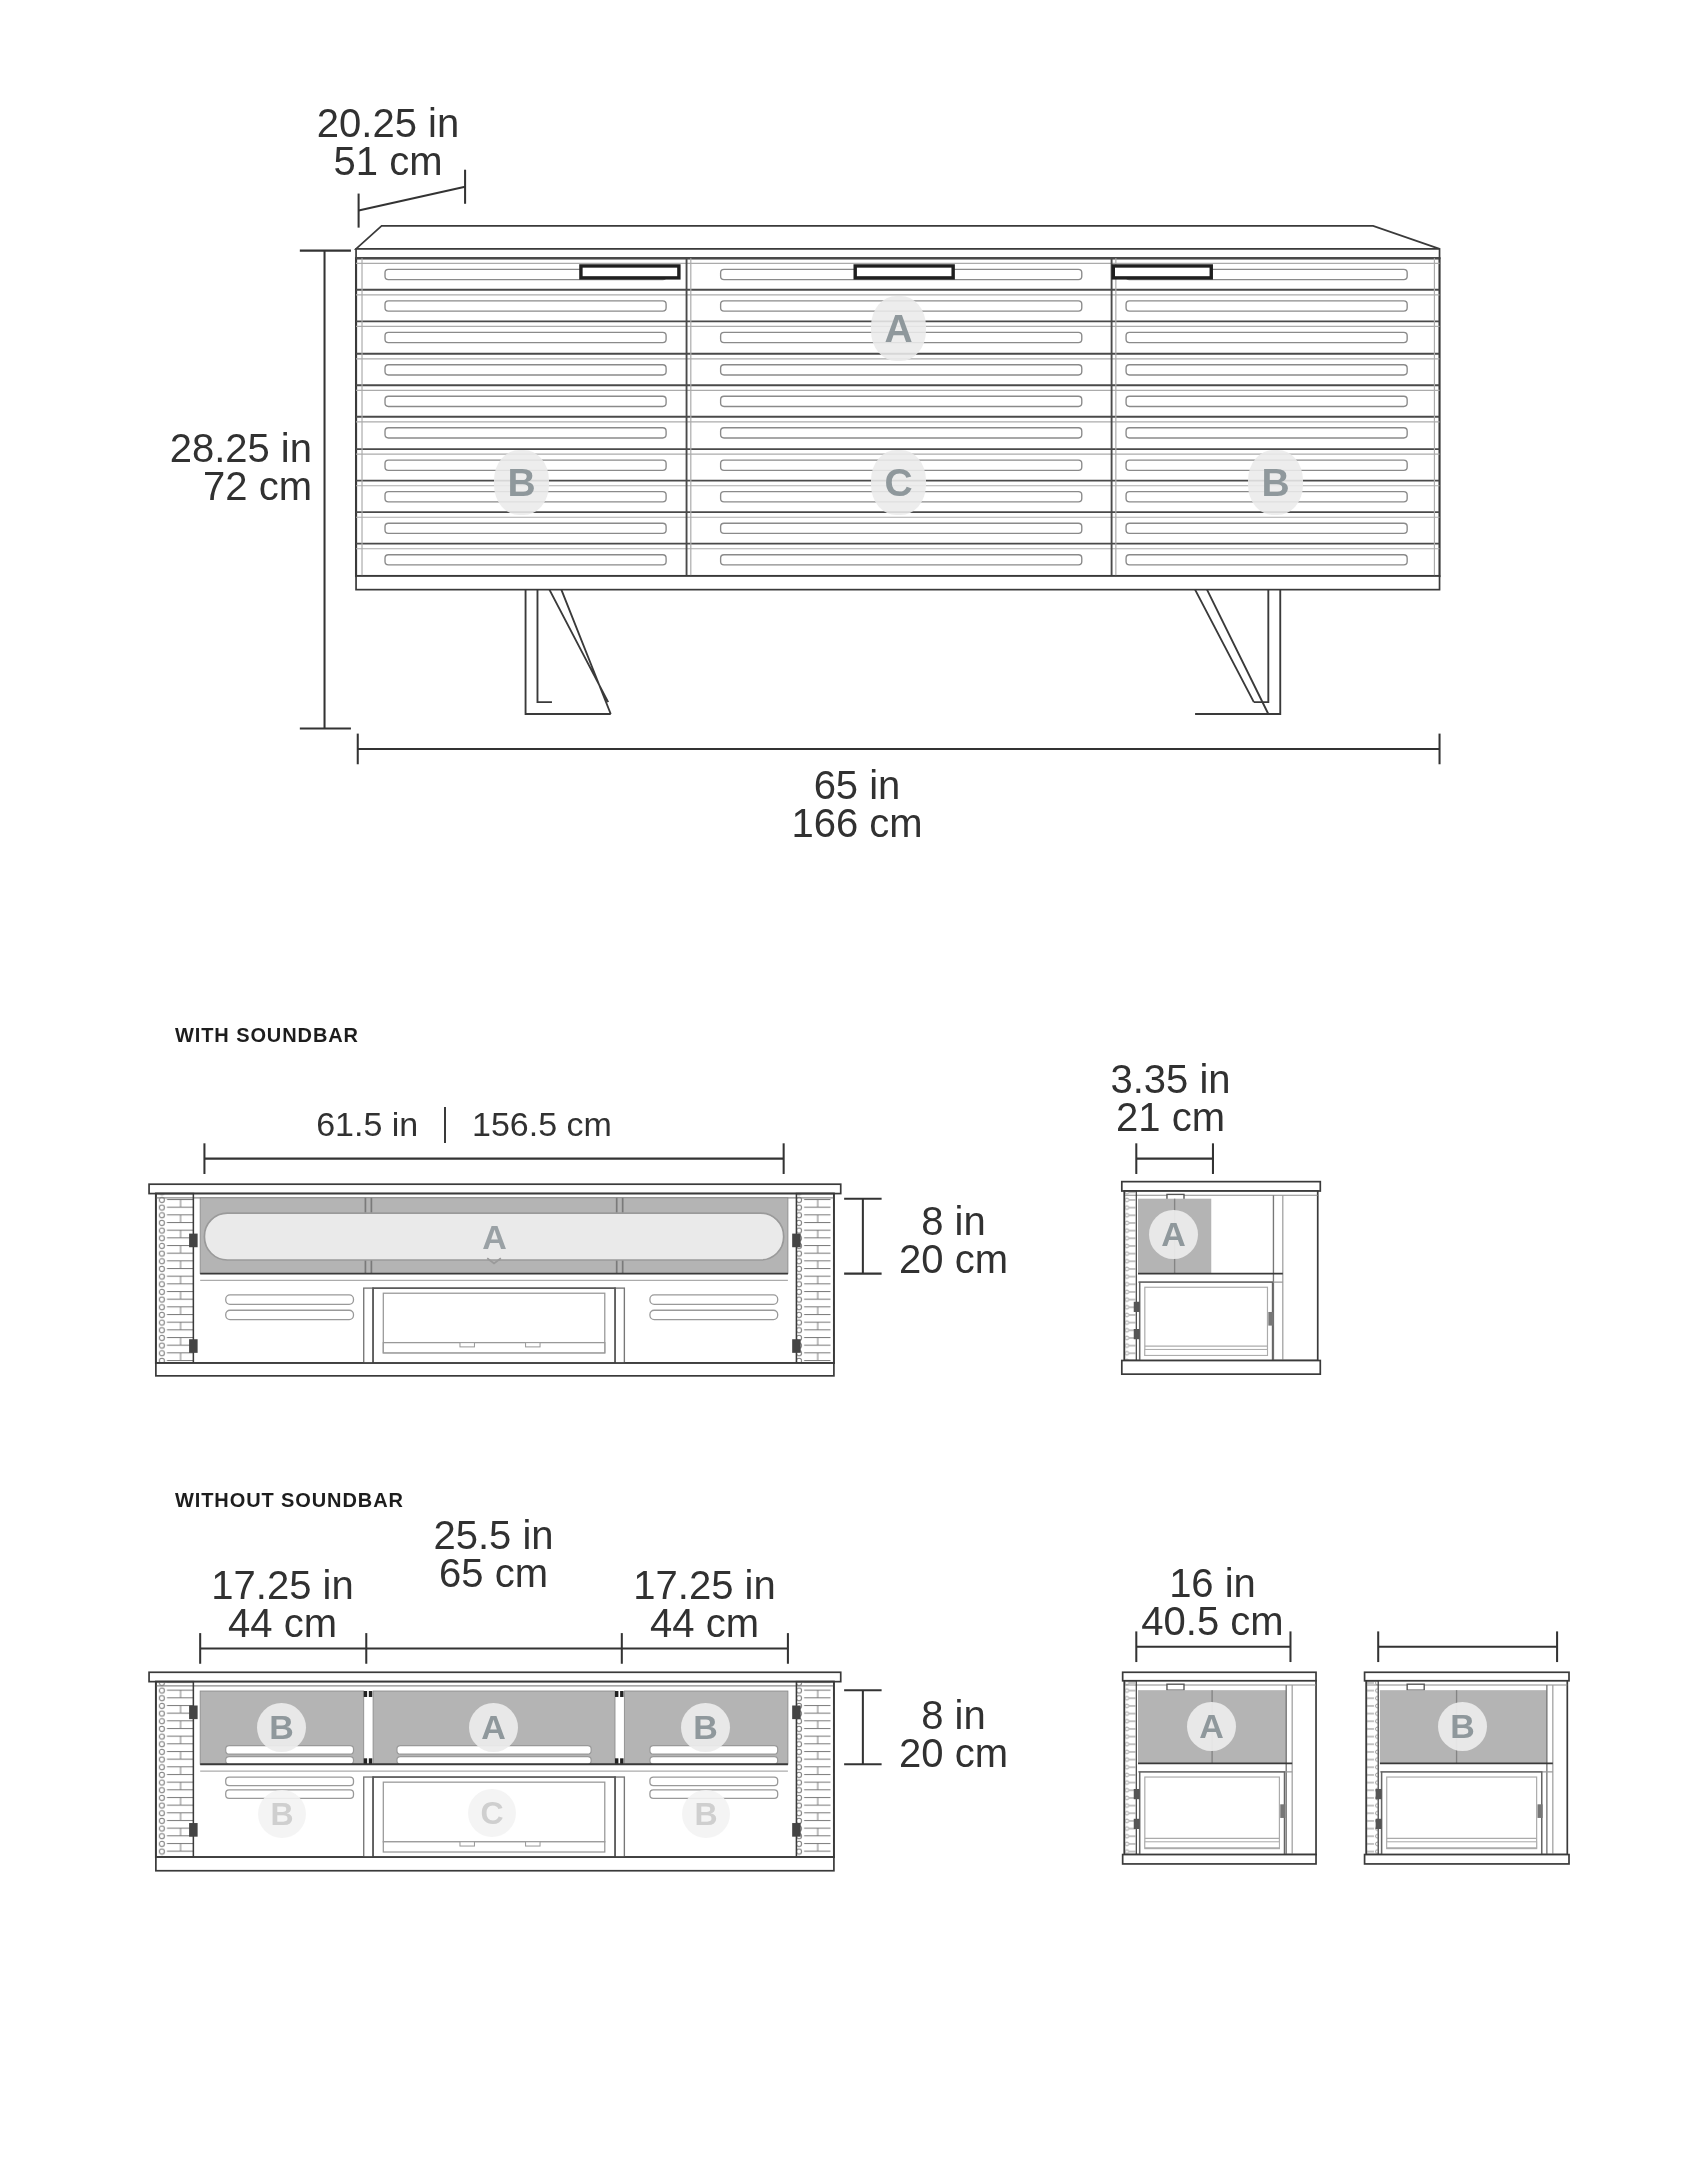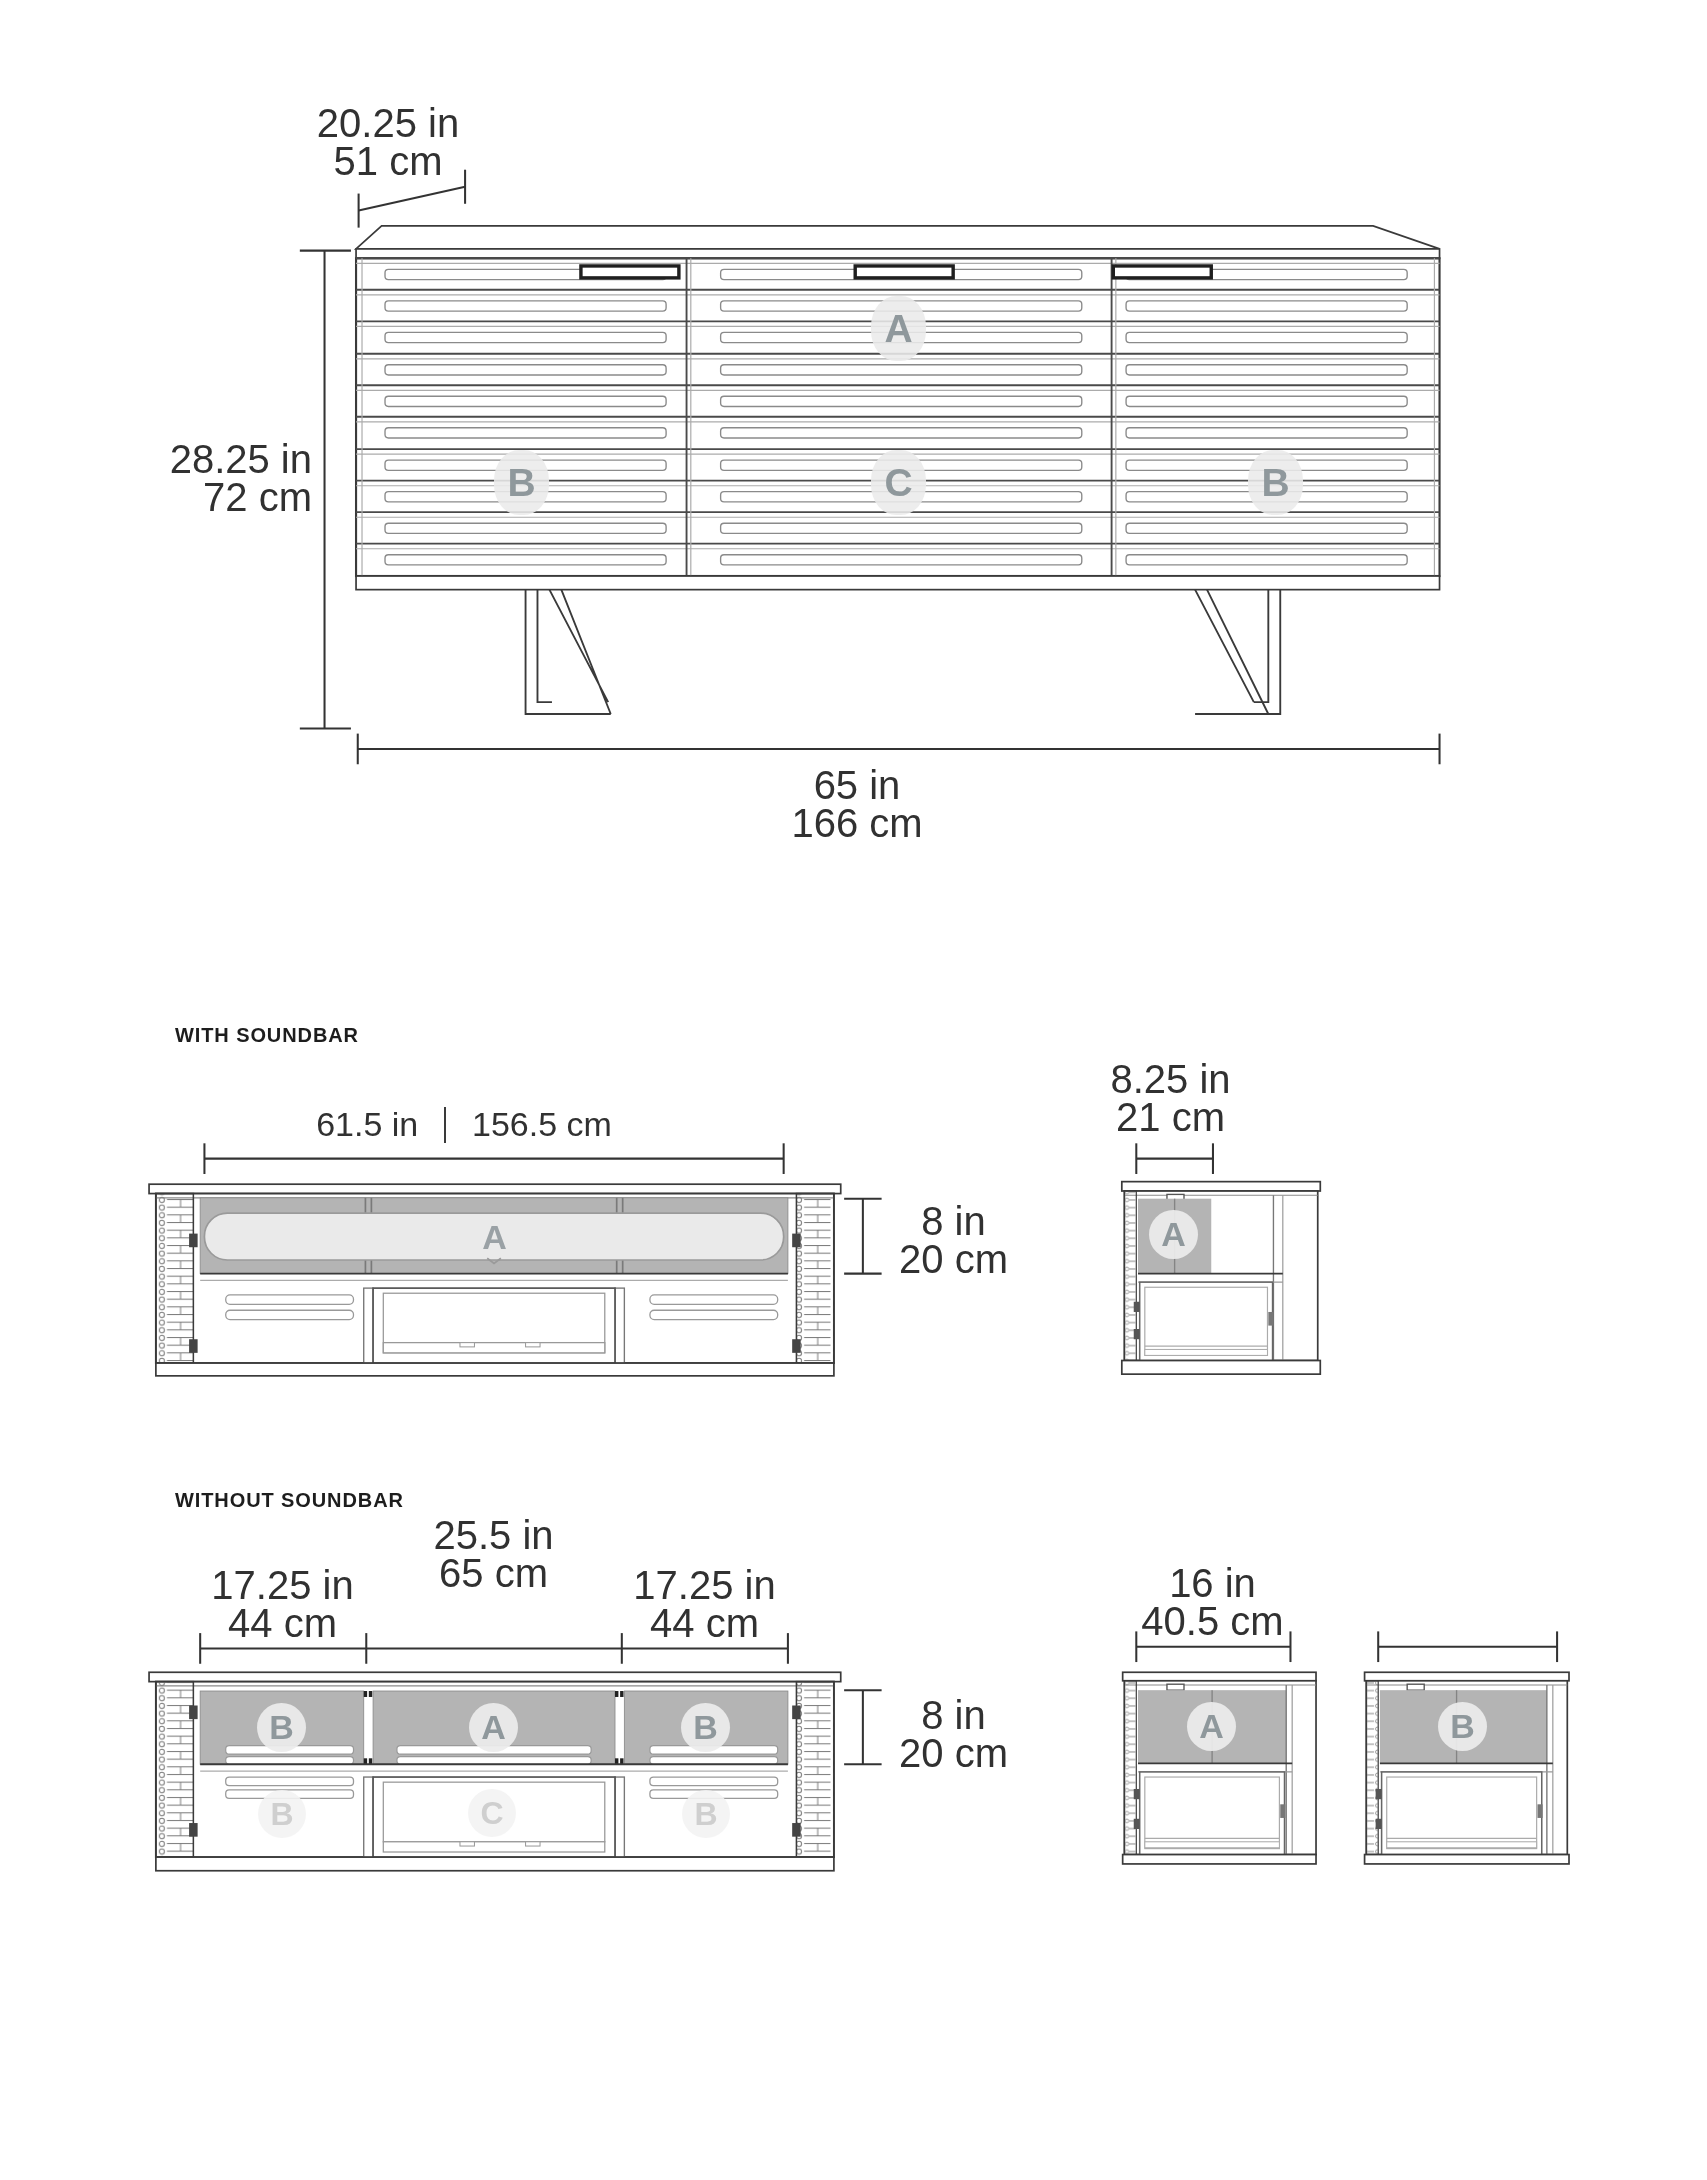--- a/index.html
+++ b/index.html
@@ -1,21 +1,21 @@
 <!DOCTYPE html>
 <html style="font-size:13.6px"><head>
 <meta charset="utf-8">
 <style>
   html,body{margin:0;padding:0;background:#ffffff;}
   #canvas{position:relative;width:1707px;height:2181px;background:#ffffff;overflow:hidden;
           font-family:"Liberation Sans", sans-serif;color:#2f2f2f;}
   #art{position:absolute;left:0;top:0;}
   .txt{position:absolute;}
   .dim{font-size:40px;line-height:38px;color:#313131;text-align:center;}
-  .dim.right{text-align:right;margin-top:11px;}
+  .dim.right{text-align:right;}
   .heading{font-size:20px;font-weight:800;letter-spacing:0.9px;color:#1d1d1d;}
   .dimrow{display:flex;align-items:center;justify-content:center;font-size:34px;color:#313131;height:41px;}
   .vsep{width:2.6px;height:36px;background:#3a3a3a;margin:0 25.6px;}
   .badge{position:absolute;display:flex;align-items:center;justify-content:center;
          font-weight:700;border-radius:46%;}
   .badge.main{width:55px;height:65px;font-size:39px;background:rgba(234,234,234,0.88);color:#8f989c;}
   .badge.small{width:49px;height:49px;font-size:34px;border-radius:50%;background:rgba(236,236,236,0.93);color:#8f989c;}
   .badge.ghost{width:48px;height:48px;font-size:32px;border-radius:50%;background:rgba(243,243,243,0.9);color:#cfcfcf;}
   .sb-label{position:absolute;font-weight:700;font-size:34px;color:#9aa1a5;text-align:center;}
 </style>
@@ -324,21 +324,21 @@
   <span>61.5 in</span>
   <span class="vsep"></span>
   <span>156.5 cm</span>
 </div>
 <div class="sb-label" style="left:467px;top:1218px;width:55px;">A</div>
 <div class="txt dim" style="left:877px;top:1202px;width:153px;">
   <div>8 in</div>
   <div>20 cm</div>
 </div>
 <div class="txt dim" style="left:1060px;top:1060px;width:221px;">
-  <div>8.25 in</div>
+  <div>3.35 in</div>
   <div>21 cm</div>
 </div>
 <div class="badge small" style="left:1149px;top:1210px;">A</div>
 
 <div class="txt heading" style="left:175px;top:1489px;">WITHOUT SOUNDBAR</div>
 <div class="txt dim" style="left:172px;top:1566px;width:221px;">
   <div>17.25 in</div>
   <div>44 cm</div>
 </div>
 <div class="txt dim" style="left:383px;top:1516px;width:221px;">

